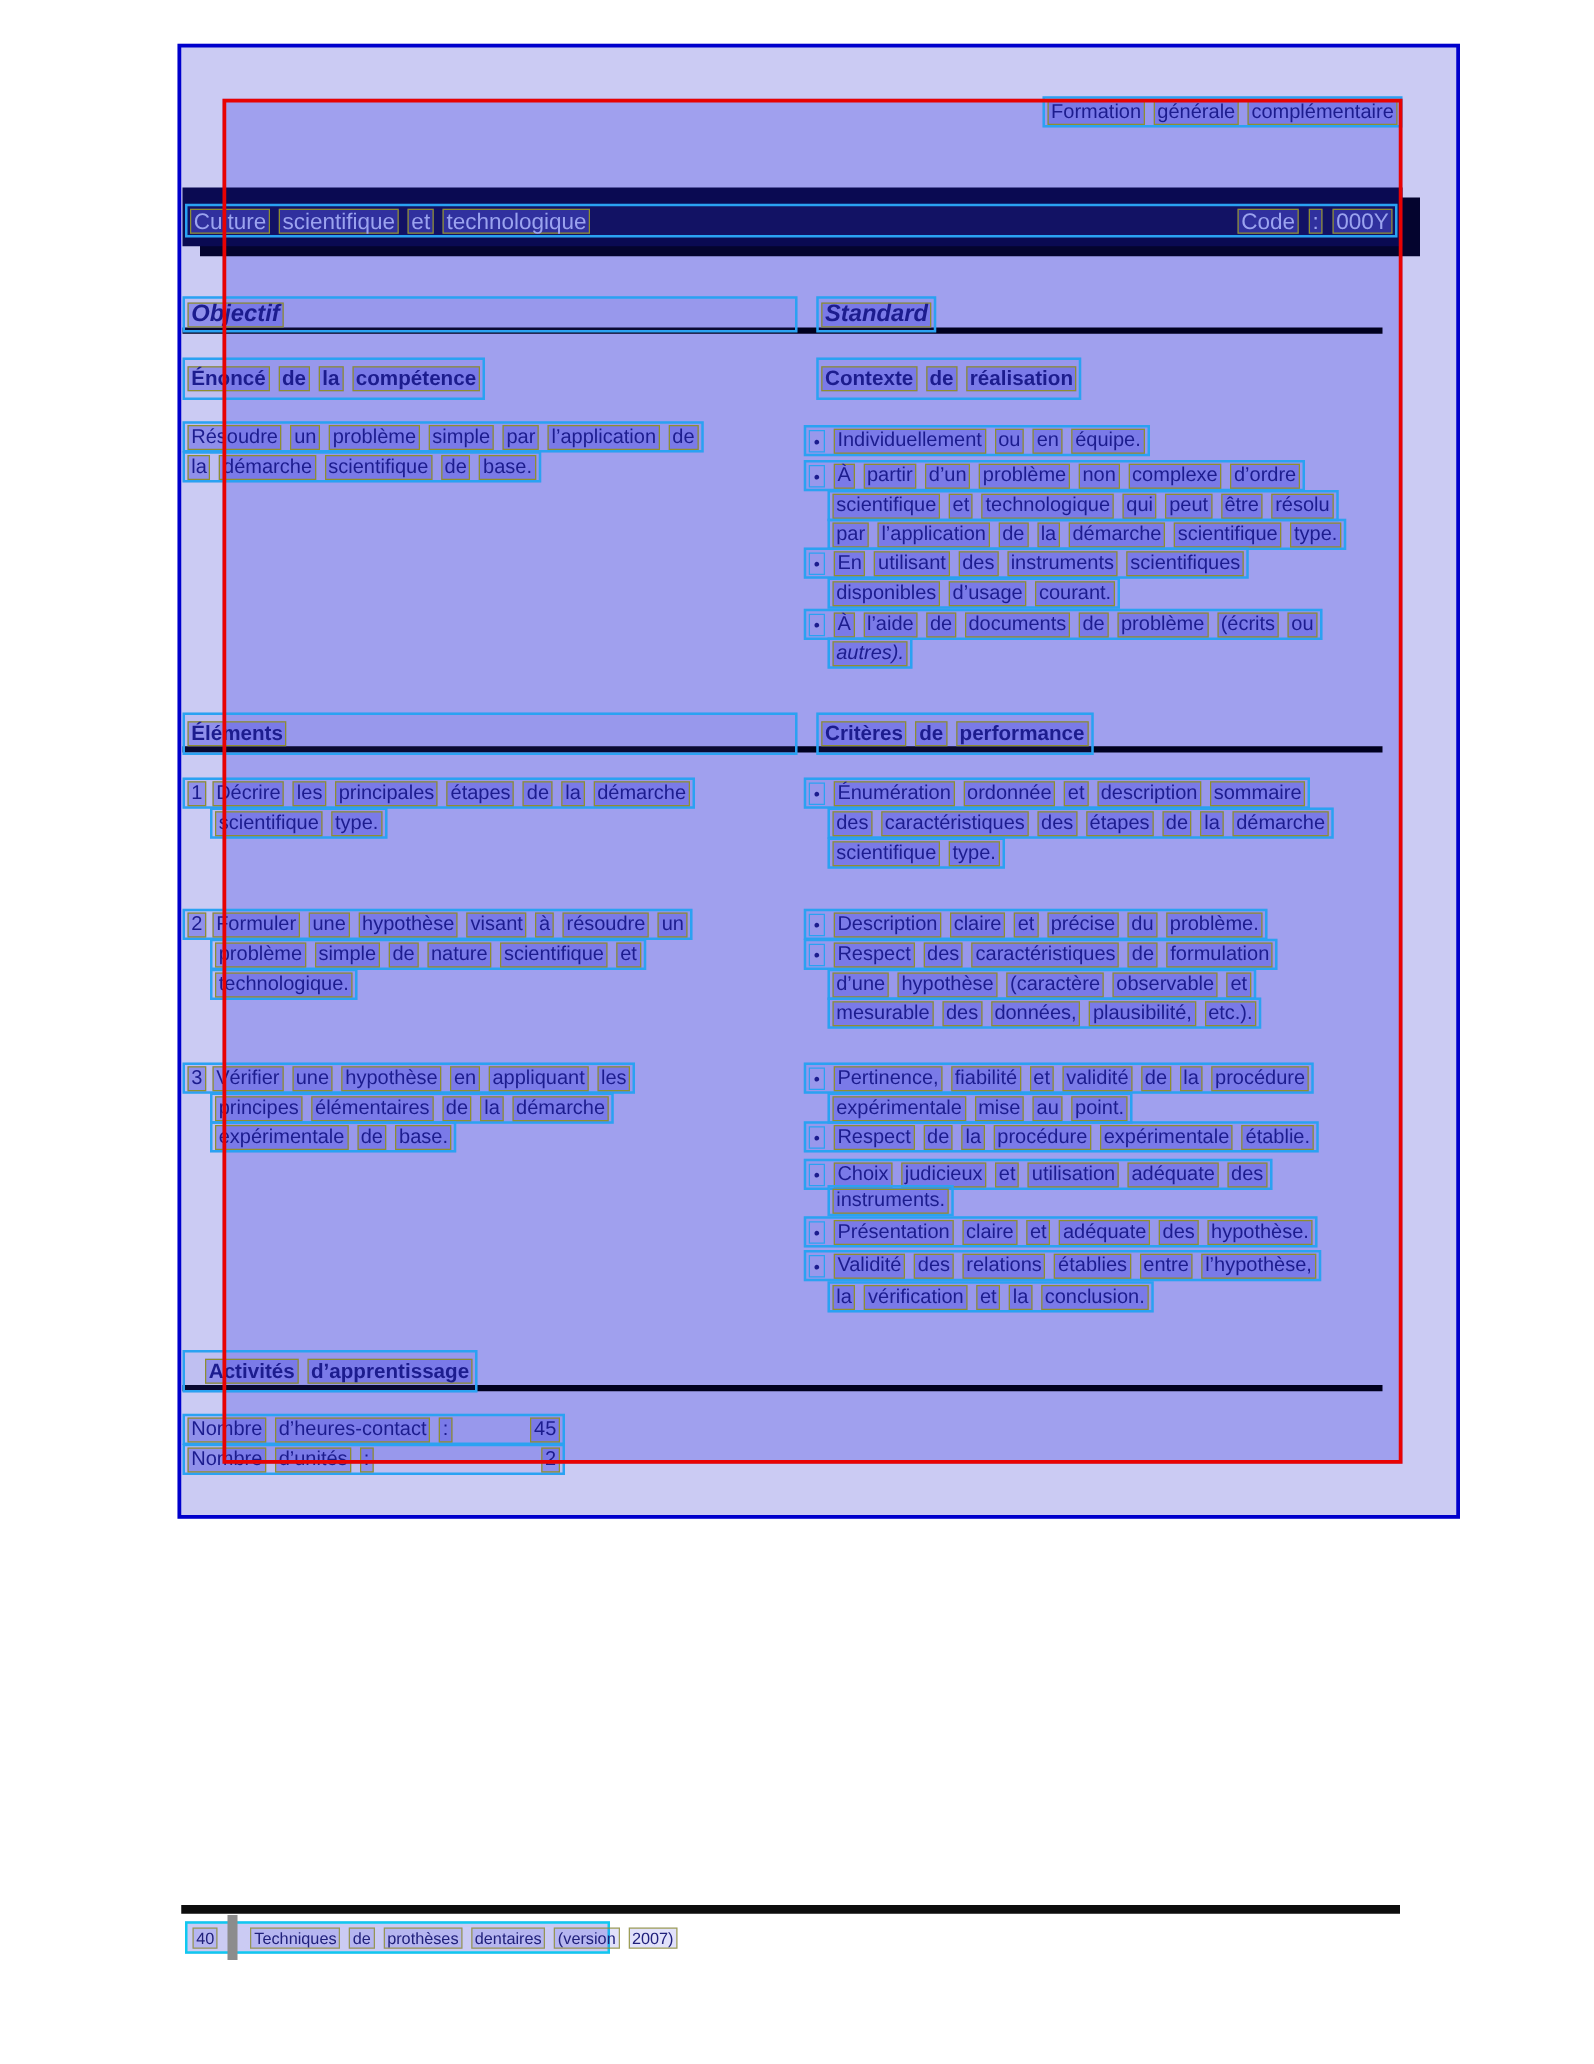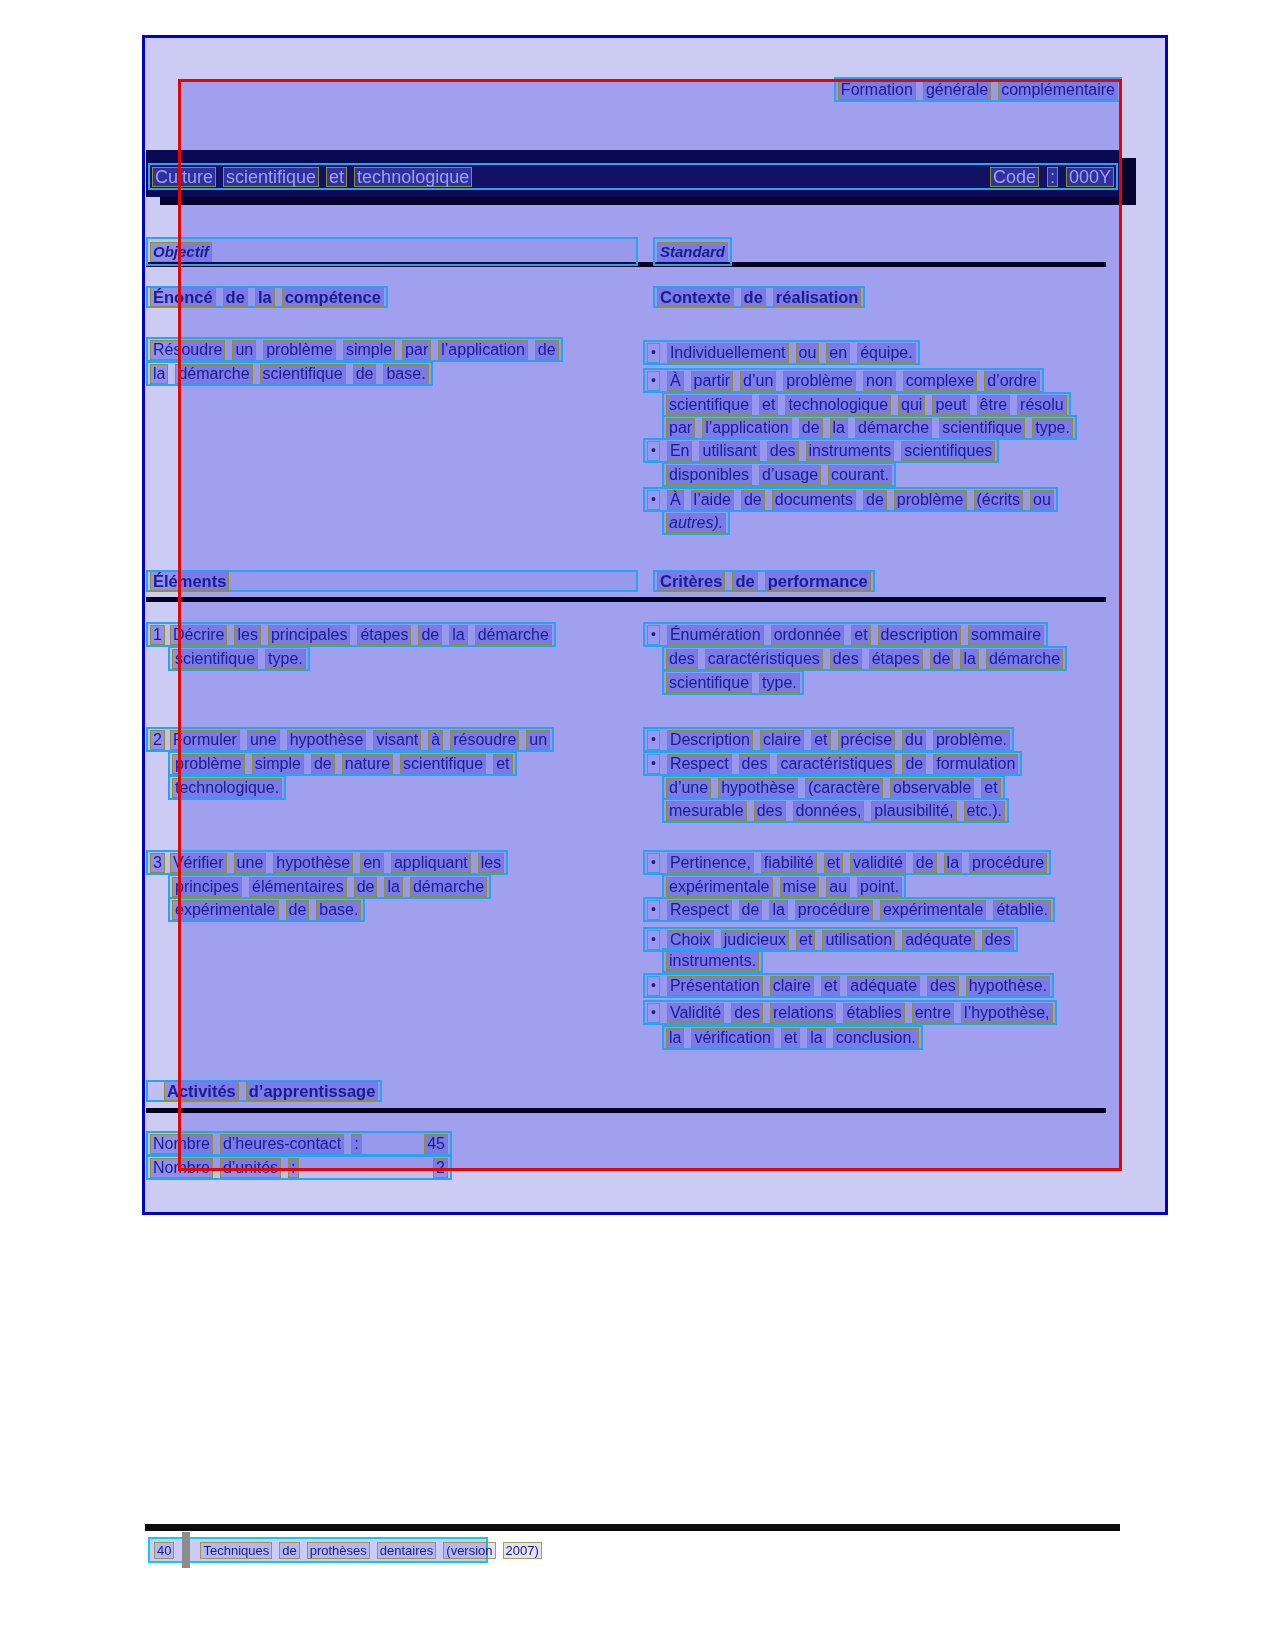--- a/index.html
+++ b/index.html
@@ -13,28 +13,28 @@
   #header-bar{position:absolute;left:146px;top:150px;width:976px;height:47px;
         background:#0a0a52;box-shadow:14px 8px 0 #04042e;z-index:2;}
   #red-border{position:absolute;left:178px;top:79px;width:944px;height:1092px;
         border:3px solid #e80202;box-sizing:border-box;z-index:6;pointer-events:none;}
   .rule{position:absolute;left:146px;width:960px;height:5px;background:#00001e;z-index:2;}
   
   .ln{position:absolute;display:flex;align-items:center;height:25px;
       border:2px solid #2aa2f2;background:rgba(86,86,228,0.10);
       box-sizing:border-box;padding:0 2px;font-size:16px;color:#1c1c8e;
       white-space:nowrap;z-index:3;}
-  .annot{display:flex;gap:7px;}
+  .annot{display:flex;align-items:center;gap:7px;}
   .w{display:inline-block;border:1px solid #8f8f2e;background:rgba(86,86,228,0.45);
      padding:0 2px;line-height:18px;}
   .dot{display:inline-block;border:1px solid #2aa2f2;line-height:16px;padding:0 3px;
        font-size:14px;color:#1c1c8e;}
   .num{margin-right:5px;}
-  .hdg{font-weight:bold;height:22px;font-size:16.5px;}
-  .big{font-weight:bold;font-style:italic;font-size:15px;height:29px;}
+  .hdg{font-weight:bold;height:34px;font-size:16.5px;}
+  .big{font-weight:bold;font-style:italic;font-size:19px;height:29px;}
   .bar-line{height:27px;justify-content:space-between;width:970px;font-size:18px;
             background:rgba(86,86,228,0.12);}
   .bar-line .w{color:#9ba3ef;}
   .code-group{display:flex;align-items:center;gap:8px;}
   .val{margin-left:auto;}
   
   #footer-rule{position:absolute;left:145px;top:1524px;width:975px;height:7px;background:#0d0d0d;}
   #footer-box{position:absolute;left:148px;top:1537px;width:340px;height:26px;
       border:2px solid #10c8f0;background:#cbcbf3;display:flex;align-items:center;
       box-sizing:border-box;font-size:13px;color:#20207a;padding:0 4px;z-index:2;}

